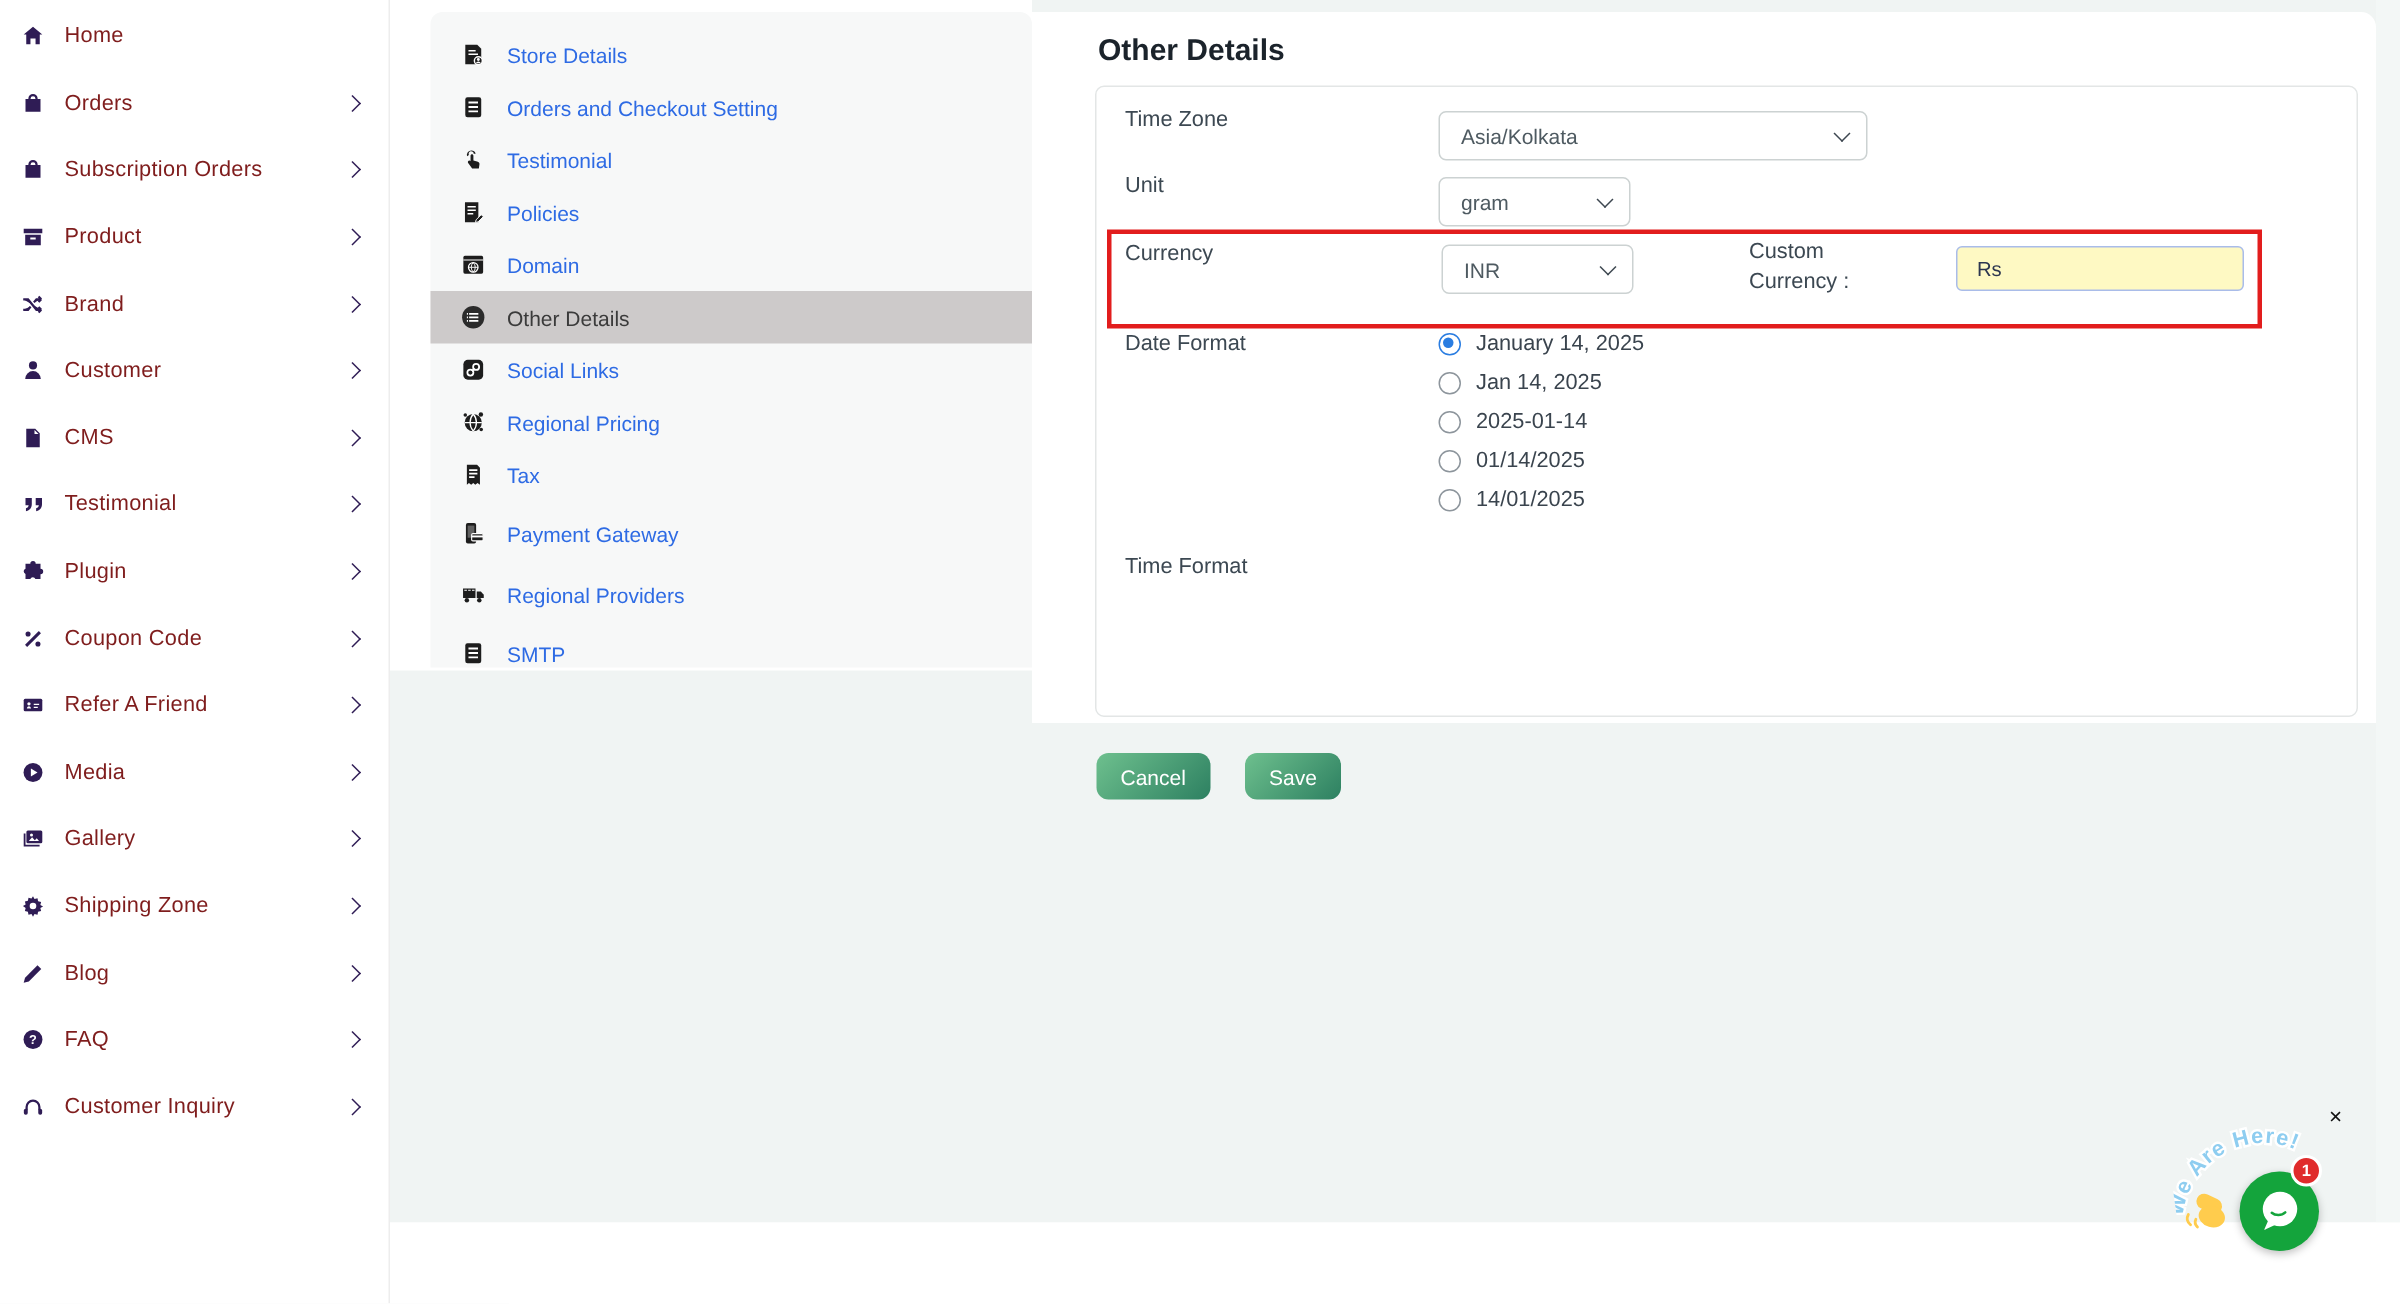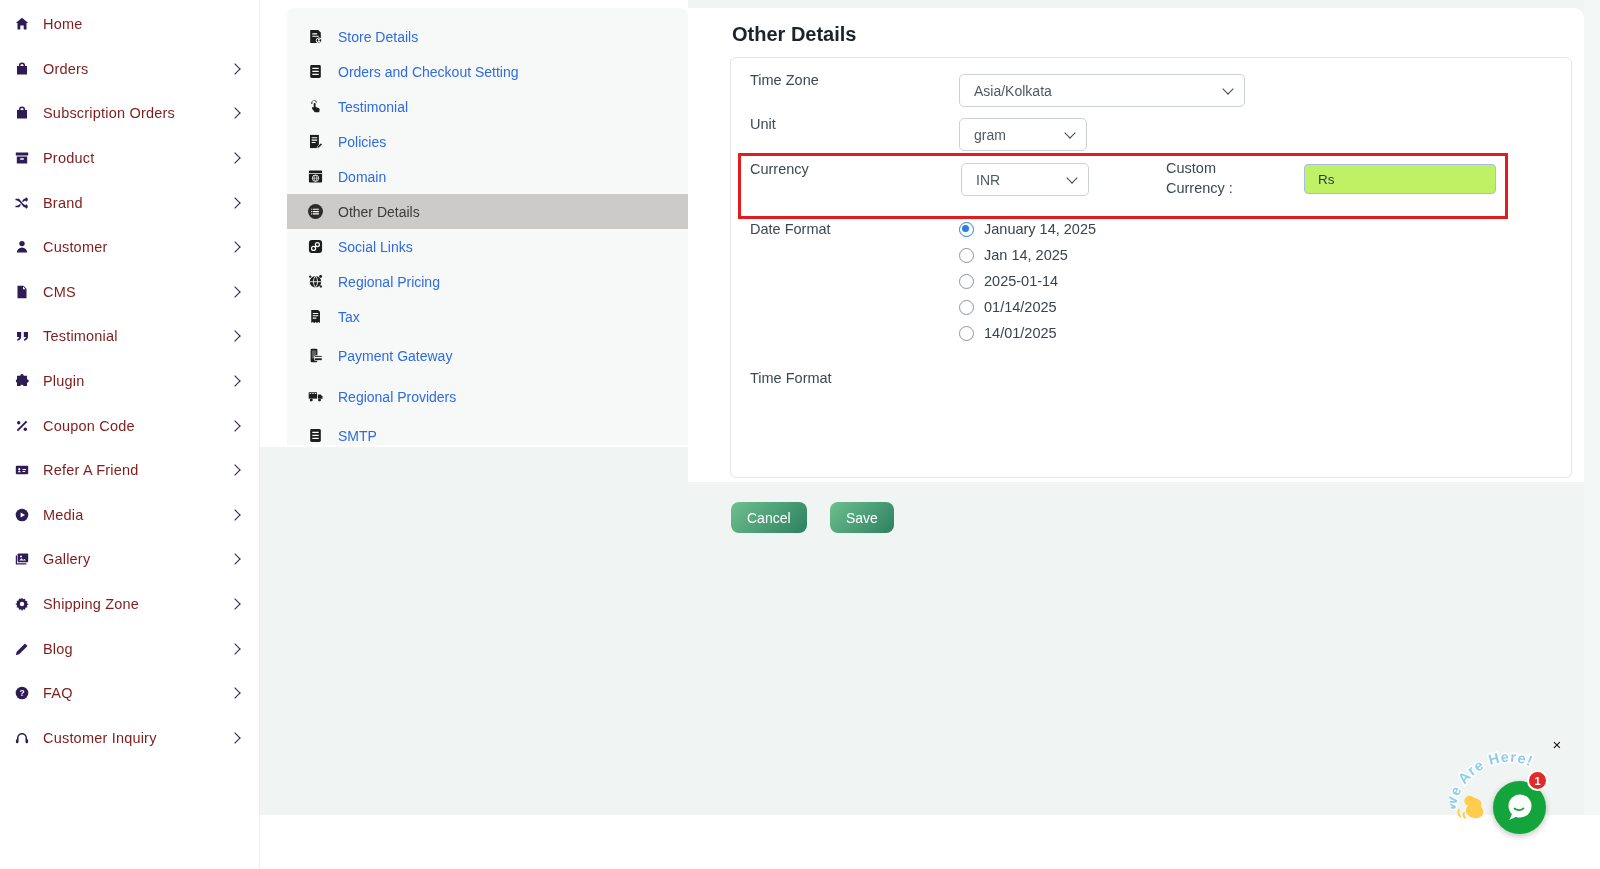--- a/index.html
+++ b/index.html
@@ -39,21 +39,21 @@
   .card{position:absolute;left:730px;top:57px;width:842px;height:421px;background:#fff;
         border:1px solid #e3e6e6;border-radius:6px;box-sizing:border-box;z-index:4}
   .f-label{position:absolute;font-size:14.5px;color:#3c4852}
   .select{position:absolute;background:#fff;border:1px solid #ccd2d2;border-radius:5px;display:flex;
           align-items:center;padding:0 12px 0 14px;box-sizing:border-box;cursor:pointer;height:33px}
   .select .val{font-size:14px;color:#4e5a61;flex:1;white-space:nowrap}
   .sel-chev{width:7px;height:7px;border-right:1.7px solid #3d4750;border-bottom:1.7px solid #3d4750;
             transform:rotate(45deg);margin:-3px 0 0 10px;flex:none}
   .red-box{position:absolute;left:7px;top:95px;width:770px;height:66px;border:3px solid #e21d1d;box-sizing:border-box;z-index:2;pointer-events:none}
   .cust-label{position:absolute;left:435px;top:100px;width:94px;font-size:14.5px;color:#3c4852;line-height:20px}
-  .rs-input{position:absolute;left:573px;top:106px;width:192px;height:30px;background:#bef264;
+  .rs-input{position:absolute;left:573px;top:106px;width:192px;height:30px;background:#fef9c3;
             border:1px solid #a9bce9;border-radius:4px;box-sizing:border-box;padding:0 13px;
             font-size:13.5px;color:#2c3650;font-family:inherit;outline:none}
   .radio-group{position:absolute;left:228px}
   .radio-row{display:flex;align-items:center;height:26px;cursor:pointer}
   .radio-row.h25{height:25px}
   .radio{width:15px;height:15px;border-radius:50%;border:1.6px solid #8d959c;box-sizing:border-box;
          margin-right:10px;flex:none;background:#fff;position:relative}
   .radio.sel{border:1.8px solid #2a7de1}
   .radio.sel::after{content:"";position:absolute;left:2px;top:2px;width:7.4px;height:7.4px;border-radius:50%;background:#2a7de1}
   .r-label{font-size:14.5px;color:#3a444e}

